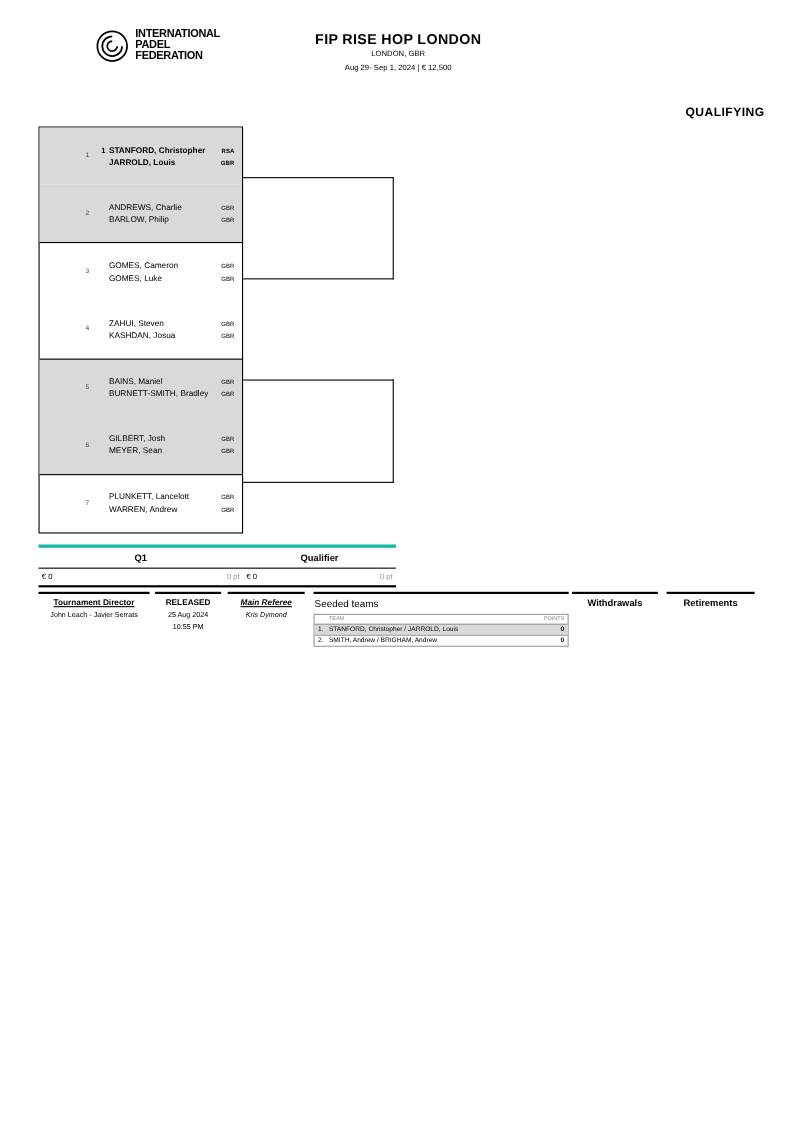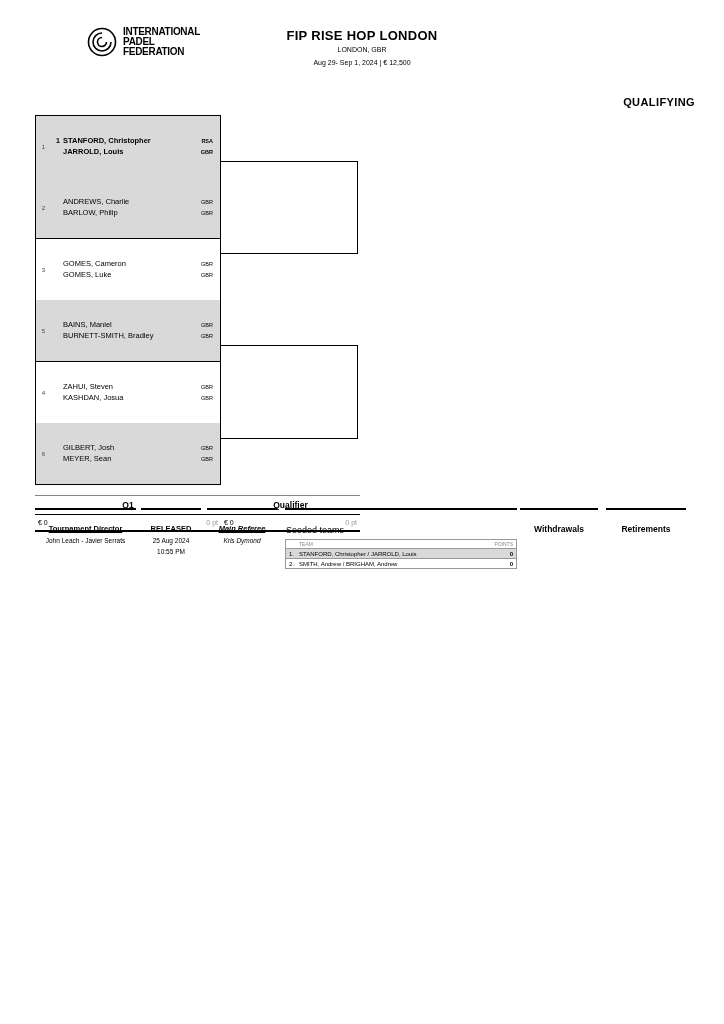--- a/index.html
+++ b/index.html
@@ -11,47 +11,47 @@
   .logo { position:absolute; left:86px; top:26px; display:flex; align-items:center; }
   .logo-text { margin-left:5px; font-weight:bold; font-size:10.5px; line-height:9.8px; letter-spacing:-0.3px; transform:scaleX(.95); transform-origin:left center; }
   .title-block { position:absolute; left:242px; top:28px; width:240px; text-align:center; }
   .title { font-size:13px; font-weight:bold; letter-spacing:.3px; }
   .subtitle { font-size:7px; margin-top:3px; }
   .dates { font-size:7px; margin-top:6px; }
   .qualifying { position:absolute; top:96px; right:29px; font-size:11px; font-weight:bold; letter-spacing:.4px; }
 
   
   .draw-box { position:absolute; left:35px; top:115px; width:186px; height:370px; border:1px solid #000; display:flex; flex-direction:column; background:#fff; }
-  .slot { flex:1; display:flex; align-items:center; }
+  .slot { flex:1; display:flex; align-items:center;padding-left:36px; }
   .slot.shaded { background:#d9d9d9; }
   .slot:nth-child(3), .slot:nth-child(5), .slot:nth-child(7) { border-top:1px solid #000; }
   .pos { width:15px; text-align:center; font-size:6px; color:#444; }
   .names { flex:1; display:flex; flex-direction:column; gap:1px; padding-right:7px; }
   .nline { display:flex; align-items:baseline; }
   .seedn { width:9px; text-align:right; margin-right:3px; font-size:7px; font-weight:bold; }
   .pname { flex:1; font-size:7.5px; line-height:10px; white-space:nowrap; }
   .cc { font-size:5.5px; margin-left:4px; }
   .seeded .pname, .seeded .cc { font-weight:bold; }
 
   
   .hline { position:absolute; height:1px; background:#000; }
   .vline { position:absolute; width:1px; background:#000; }
 
   
-  .rounds { position:absolute; left:35px; top:495px; width:325px; border-top:1px solid #14b8a6; }
+  .rounds { position:absolute; left:35px; top:495px; width:325px; border-top:3px solid #14b8a6; }
   .rounds-head { display:flex; border-bottom:1px solid #000; }
   .rh { text-align:center; font-size:8.5px; font-weight:bold; padding:4px 0; }
   .rh1 { width:186px; } .rh2 { width:139px; }
   .rounds-vals { display:flex; border-bottom:2px solid #000; }
   .rv { display:flex; justify-content:space-between; align-items:center; font-size:7px; padding:4px 3px; }
   .rv1 { width:186px; } .rv2 { width:139px; }
   .pt { color:#999; }
 
   
-  .fcol { position:absolute; top:508px; border-top:2px solid #000; padding-top:14px; text-align:center; }
+  .fcol { position:absolute; top:538px; border-top:2px solid #000; padding-top:3px; text-align:center; }
   .fc-td  { left:35px;  width:101px; }
   .fc-rel { left:141px; width:60px; }
   .fc-ref { left:207px; width:70px;font-style:italic; }
   .fc-seed{ left:285px; width:232px; text-align:left; }
   .fc-wd  { left:520px; width:78px; }
   .fc-rt  { left:606px; width:80px; }
   .f-label { font-size:7.5px; font-weight:bold; }
   .f-label.ul { text-decoration:underline; }
   .f-label2 { font-size:8.5px; font-weight:bold; }
   .f-val { font-size:6.5px; margin-top:4px; }
@@ -136,68 +136,83 @@
           <span class="cc">GBR</span>
         </div>
         <div class="nline">
           <span class="seedn"></span>
           <span class="pname">GOMES, Luke</span>
           <span class="cc">GBR</span>
         </div>
       </div>
     </div>
 
+    <div class="slot">
+      <span class="pos">4</span>
+      <div class="names">
+        <div class="nline">
+          <span class="seedn"></span>
+          <span class="pname">ZAHUI, Steven</span>
+          <span class="cc">GBR</span>
+        </div>
+        <div class="nline">
+          <span class="seedn"></span>
+          <span class="pname">KASHDAN, Josua</span>
+          <span class="cc">GBR</span>
+        </div>
+      </div>
+    </div>
+
     <div class="slot shaded">
       <span class="pos">5</span>
       <div class="names">
         <div class="nline">
           <span class="seedn"></span>
           <span class="pname">BAINS, Maniel</span>
           <span class="cc">GBR</span>
         </div>
         <div class="nline">
           <span class="seedn"></span>
           <span class="pname">BURNETT-SMITH, Bradley</span>
           <span class="cc">GBR</span>
         </div>
       </div>
     </div>
 
-    <div class="slot">
-      <span class="pos">4</span>
-      <div class="names">
-        <div class="nline">
-          <span class="seedn"></span>
-          <span class="pname">ZAHUI, Steven</span>
-          <span class="cc">GBR</span>
-        </div>
-        <div class="nline">
-          <span class="seedn"></span>
-          <span class="pname">KASHDAN, Josua</span>
-          <span class="cc">GBR</span>
-        </div>
-      </div>
-    </div>
-
     <div class="slot shaded">
       <span class="pos">6</span>
       <div class="names">
         <div class="nline">
           <span class="seedn"></span>
           <span class="pname">GILBERT, Josh</span>
           <span class="cc">GBR</span>
         </div>
         <div class="nline">
           <span class="seedn"></span>
           <span class="pname">MEYER, Sean</span>
           <span class="cc">GBR</span>
         </div>
       </div>
     </div>
 
+    <div class="slot">
+      <span class="pos">7</span>
+      <div class="names">
+        <div class="nline">
+          <span class="seedn"></span>
+          <span class="pname">PLUNKETT, Lancelott</span>
+          <span class="cc">GBR</span>
+        </div>
+        <div class="nline">
+          <span class="seedn"></span>
+          <span class="pname">WARREN, Andrew</span>
+          <span class="cc">GBR</span>
+        </div>
+      </div>
+    </div>
 
 
   </div>
 
   <div class="hline" style="left:221px;top:161px;width:137px"></div>
   <div class="hline" style="left:221px;top:253px;width:137px"></div>
   <div class="hline" style="left:221px;top:345px;width:137px"></div>
   <div class="hline" style="left:221px;top:438px;width:137px"></div>
   <div class="vline" style="left:357px;top:161px;height:93px"></div>
   <div class="vline" style="left:357px;top:345px;height:94px"></div>

